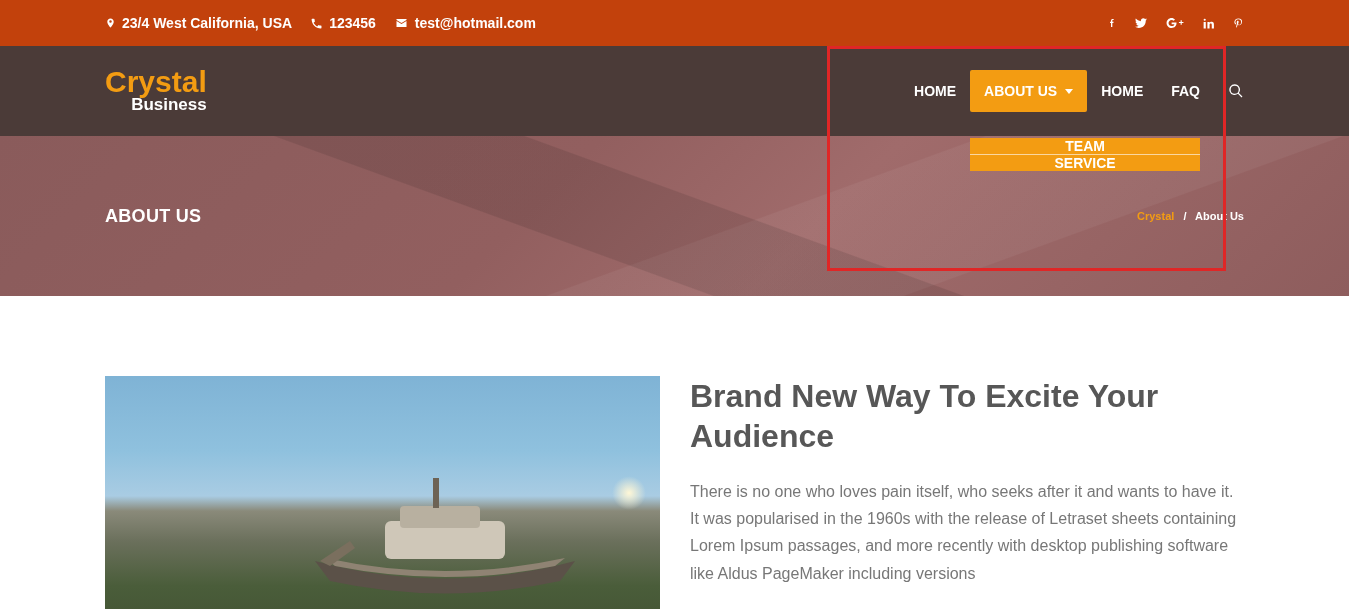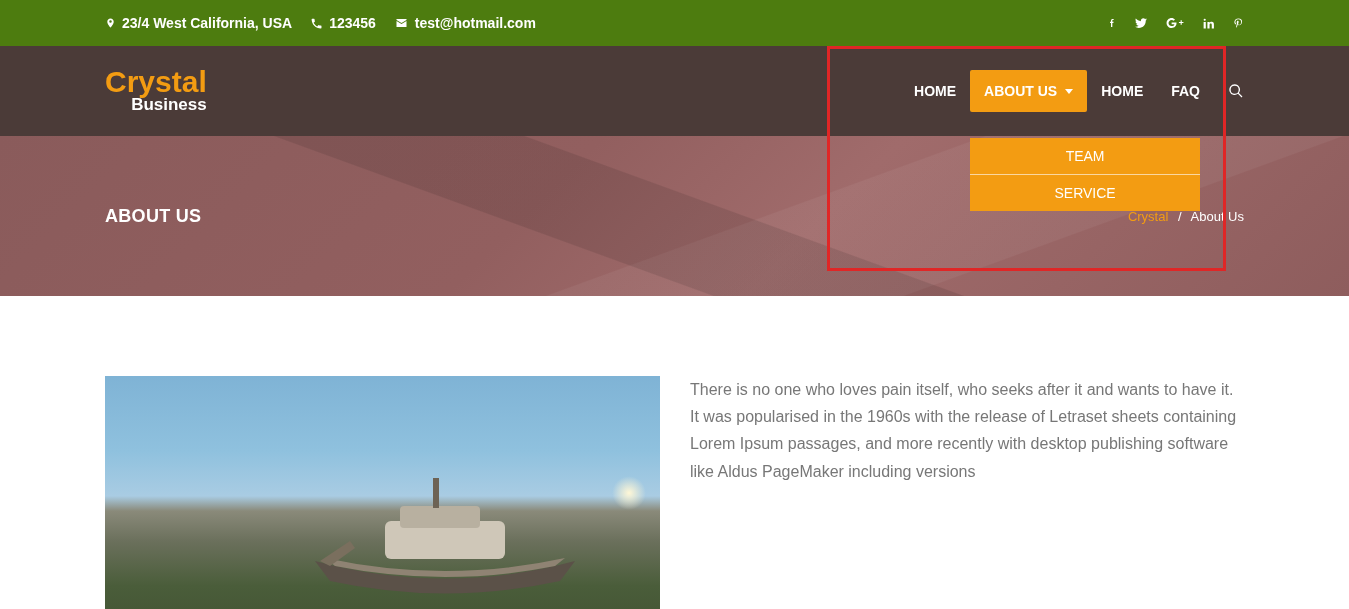--- a/index.html
+++ b/index.html
@@ -1,20 +1,20 @@
 <!DOCTYPE html>
 <html><head>
 <meta charset="utf-8">
 <style>
   * { margin:0; padding:0; box-sizing:border-box; font-family: "Segoe UI", Arial, sans-serif; }
   body { width:1349px; background:#fff; color:#333; }
 
   
   .topbar {
-    background:#4d7c0f;
+    background:#c2410c;
     color:#fff;
     height:46px;
     display:flex;
     align-items:center;
     justify-content:space-between;
     padding:0 105px;
     font-size:14px;
     font-weight:600;
   }
   .topbar .left { display:flex; gap:18px; align-items:center; }
@@ -44,21 +44,21 @@
   .nav-item.active { background:#f39c12; border-radius:2px; }
   .nav-item .caret { width:0;height:0;border-left:4px solid transparent;border-right:4px solid transparent;border-top:5px solid #fff; }
   .search-btn { margin-left:14px; cursor:pointer; }
 
   
   .dropdown {
     position:absolute; top:100%; left:0; width:230px; background:#f39c12;
     z-index:20; margin-top:26px;
   }
   .dropdown-item {
-    color:#fff; font-size:14px; font-weight:400; padding:10px 14px;
+    color:#fff; font-size:14px; font-weight:700; padding:0 14px;
     border-bottom:1px solid rgba(255,255,255,.6); cursor:pointer;
   }
   .dropdown-item:last-child { border-bottom:none; }
 
   
   .highlight-box {
     position:absolute; border:3px solid #e02626; pointer-events:none;
     z-index:40;
   }
 
@@ -73,21 +73,21 @@
     overflow:hidden;
   }
   .hero::before{
     content:""; position:absolute; inset:0;
     background:
       linear-gradient(200deg, rgba(0,0,0,0) 46%, rgba(0,0,0,.10) 46.2%, rgba(0,0,0,.10) 60%, rgba(0,0,0,0) 60.2%),
       linear-gradient(160deg, rgba(255,255,255,0) 55%, rgba(255,255,255,.05) 55.2%, rgba(255,255,255,.05) 75%, rgba(255,255,255,0) 75.2%);
     pointer-events:none;
   }
   .hero-title { font-weight:800; font-size:18px; letter-spacing:.3px; position:relative; }
-  .crumbs { font-size:13px; font-weight:400; position:relative; }
+  .crumbs { font-size:11px; font-weight:700; position:relative; }
   .crumbs .home { color:#f39c12; }
   .crumbs .sep  { color:#fff; padding:0 6px; }
   .crumbs .cur  { color:#fff; }
 
   
   .content { display:flex; gap:30px; padding:80px 105px 0; }
   .image-box {
     width:555px; height:300px; flex:none;
     background: linear-gradient(to bottom,
       #7fb3d5 0%, #8fc1de 25%, #a9cce3 40%, #8a8a7a 45%,
@@ -219,18 +219,19 @@
       <path d="M10 95 Q 140 130 270 95 L255 115 Q140 140 25 115 Z" fill="#5b5148"></path>
       <path d="M20 92 Q 140 118 260 92 L250 100 Q140 122 30 100 Z" fill="#8f8373"></path>
       <rect x="80" y="55" width="120" height="38" rx="6" fill="#cfc7b8"></rect>
       <rect x="95" y="40" width="80" height="22" rx="4" fill="#b8b0a0"></rect>
       <rect x="128" y="12" width="6" height="30" fill="#6d6355"></rect>
       <path d="M15 95 L45 75 L50 82 L25 100 Z" fill="#7a6f5e"></path>
     </svg>
   </div>
 
   <div class="text-col">
+    <h2>Brand New Way To Excite Your Audience</h2>
     <p>There is no one who loves pain itself, who seeks after it and wants to have it. It was popularised in the 1960s with the release of Letraset sheets containing Lorem Ipsum passages, and more recently with desktop publishing software like Aldus PageMaker including versions</p>
 
   </div>
 </div>
 
 <div class="highlight-box" style="left:827px; top:46px; width:399px; height:225px;"></div>
 
 </body></html>

